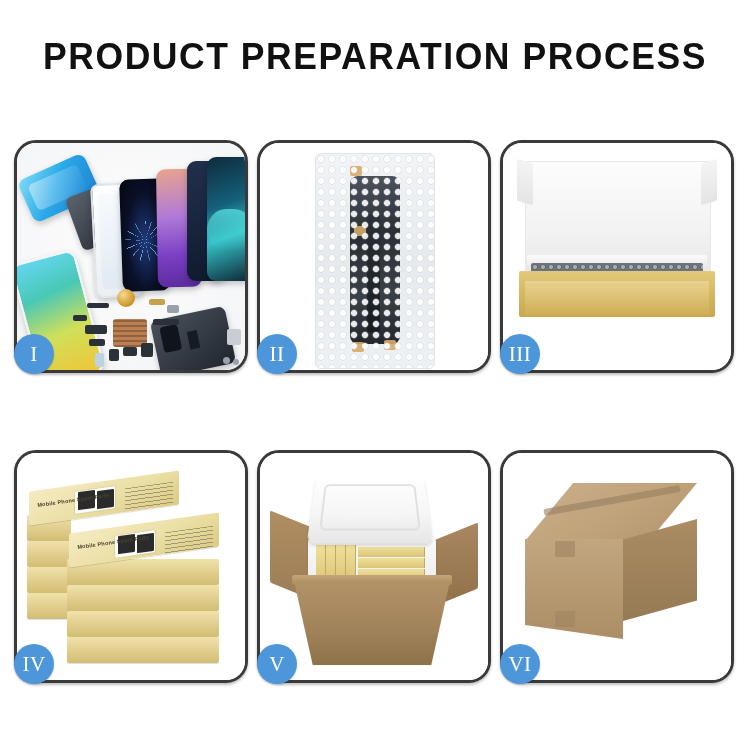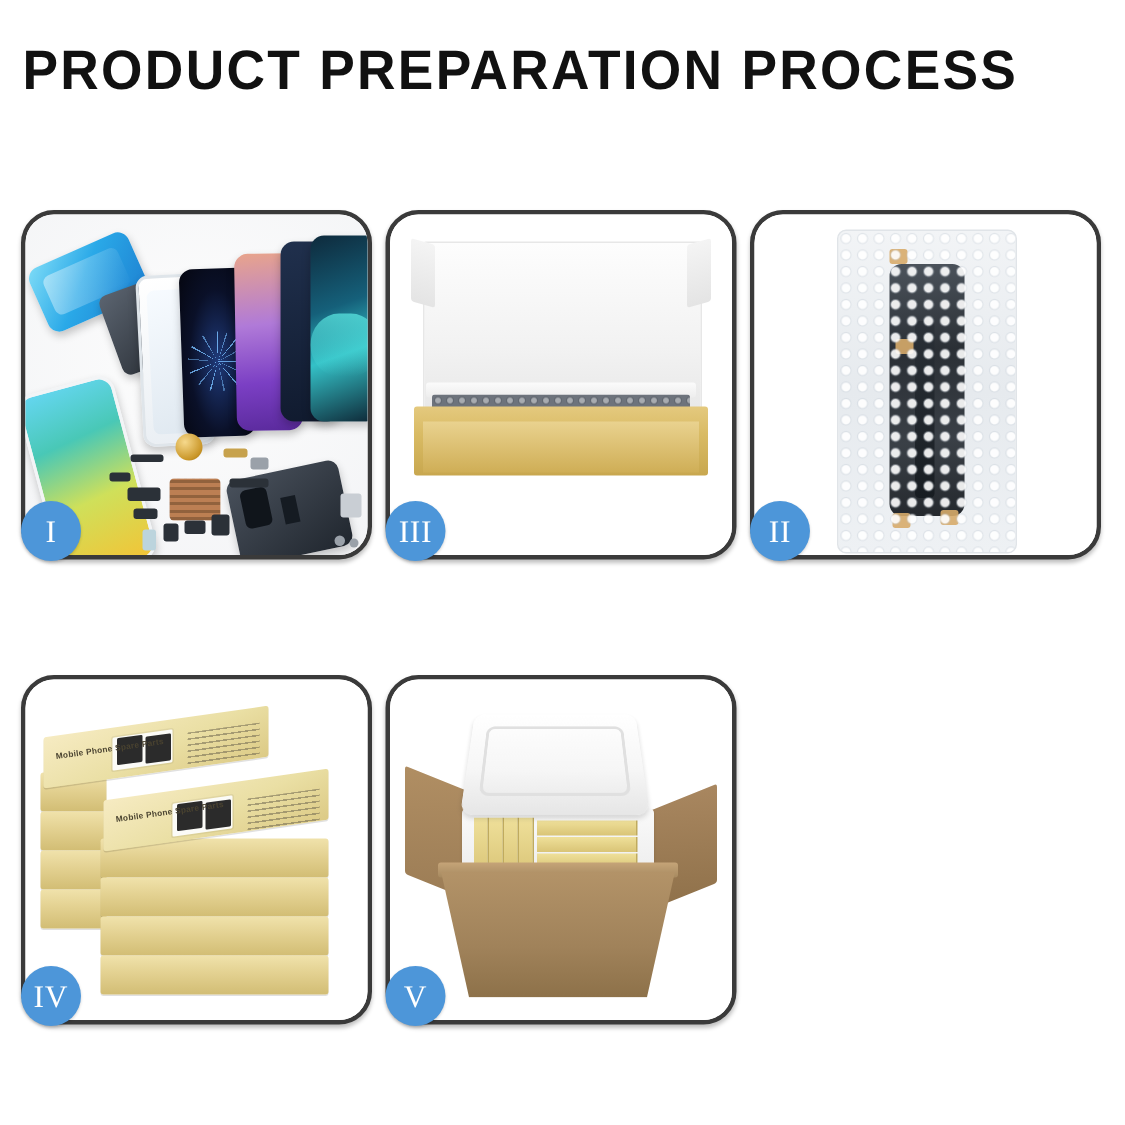--- a/index.html
+++ b/index.html
@@ -4,21 +4,21 @@
 <style>
   html,body{margin:0;padding:0;}
   body{
     width:750px;height:750px;background:#ffffff;
     font-family:"Liberation Sans","DejaVu Sans",sans-serif;
     overflow:hidden;
   }
   .page{position:relative;width:750px;height:750px;background:#fff;}
 
   
-  .header{padding-top:28px;text-align:left;}
+  .header{padding-top:38px;text-align:center;}
   .title{
     font-size:37px;line-height:1.05;font-weight:700;color:#111;
     letter-spacing:1.6px;
     font-family:"Liberation Sans Narrow","Liberation Sans",sans-serif;
     transform:scaleX(.96);transform-origin:center;
     white-space:nowrap;
   }
   .subtitle{
     margin-top:12px;font-size:14.5px;color:#1b1b1b;font-weight:400;
     letter-spacing:.1px;white-space:nowrap;
@@ -337,45 +337,45 @@
           <span class="bit" style="left:56px;top:172px;width:14px;height:6px;"></span>
           <span class="bit" style="left:210px;top:186px;width:14px;height:16px;background:#c9ced4;"></span>
           <span class="bit" style="left:206px;top:214px;width:7px;height:7px;border-radius:50%;background:#9aa1a9;"></span>
           <span class="bit" style="left:216px;top:216px;width:6px;height:6px;border-radius:50%;background:#9aa1a9;"></span>
         </div>
       </div>
       <div class="badge">I</div>
     </div>
 
     <div class="panel">
-      <div class="panel-inner p3">
-        <div class="lid"></div>
-        <div class="lid-wing-l"></div>
-        <div class="lid-wing-r"></div>
-        <div class="foam-lip"></div>
-        <div class="fill"></div>
-        <div class="box-base"></div>
-        <div class="box-front"></div>
-      </div>
-      <div class="badge">III</div>
-    </div>
-
-    <div class="panel">
       <div class="panel-inner p2">
         <div class="bag">
           <div class="part"></div>
           <div class="flex"></div>
           <div class="tape t1"></div>
           <div class="tape t2"></div>
           <div class="tape t3"></div>
           <div class="tape t4"></div>
           <div class="bubbles"></div>
         </div>
       </div>
       <div class="badge">II</div>
+    </div>
+
+    <div class="panel">
+      <div class="panel-inner p3">
+        <div class="lid"></div>
+        <div class="lid-wing-l"></div>
+        <div class="lid-wing-r"></div>
+        <div class="foam-lip"></div>
+        <div class="fill"></div>
+        <div class="box-base"></div>
+        <div class="box-front"></div>
+      </div>
+      <div class="badge">III</div>
     </div>
 
     <div class="panel">
       <div class="panel-inner p4">
         <div class="stack">
           <div class="rbox rb-l1"></div>
           <div class="rbox rb-l2"></div>
           <div class="rbox rb-l3"></div>
           <div class="rbox rb-l4"></div>
           <div class="rbox rb-r1"></div>
@@ -415,15 +415,26 @@
           <div class="ybox" style="left:42px;width:66px;height:10px;top:13px;"></div>
           <div class="ybox" style="left:42px;width:66px;height:10px;top:24px;"></div>
         </div>
         <div class="carton-lip"></div>
         <div class="carton"></div>
         <div class="foam-lid"></div>
       </div>
       <div class="badge">V</div>
     </div>
 
+    <div class="panel">
+      <div class="panel-inner p6">
+        <div class="ship-top"></div>
+        <div class="ship-left"></div>
+        <div class="ship-right"></div>
+        <div class="ship-seam"></div>
+        <div class="ship-tape st1"></div>
+        <div class="ship-tape st2"></div>
+      </div>
+      <div class="badge">VI</div>
+    </div>
 
   </div>
 </div>
 
 </body></html>

